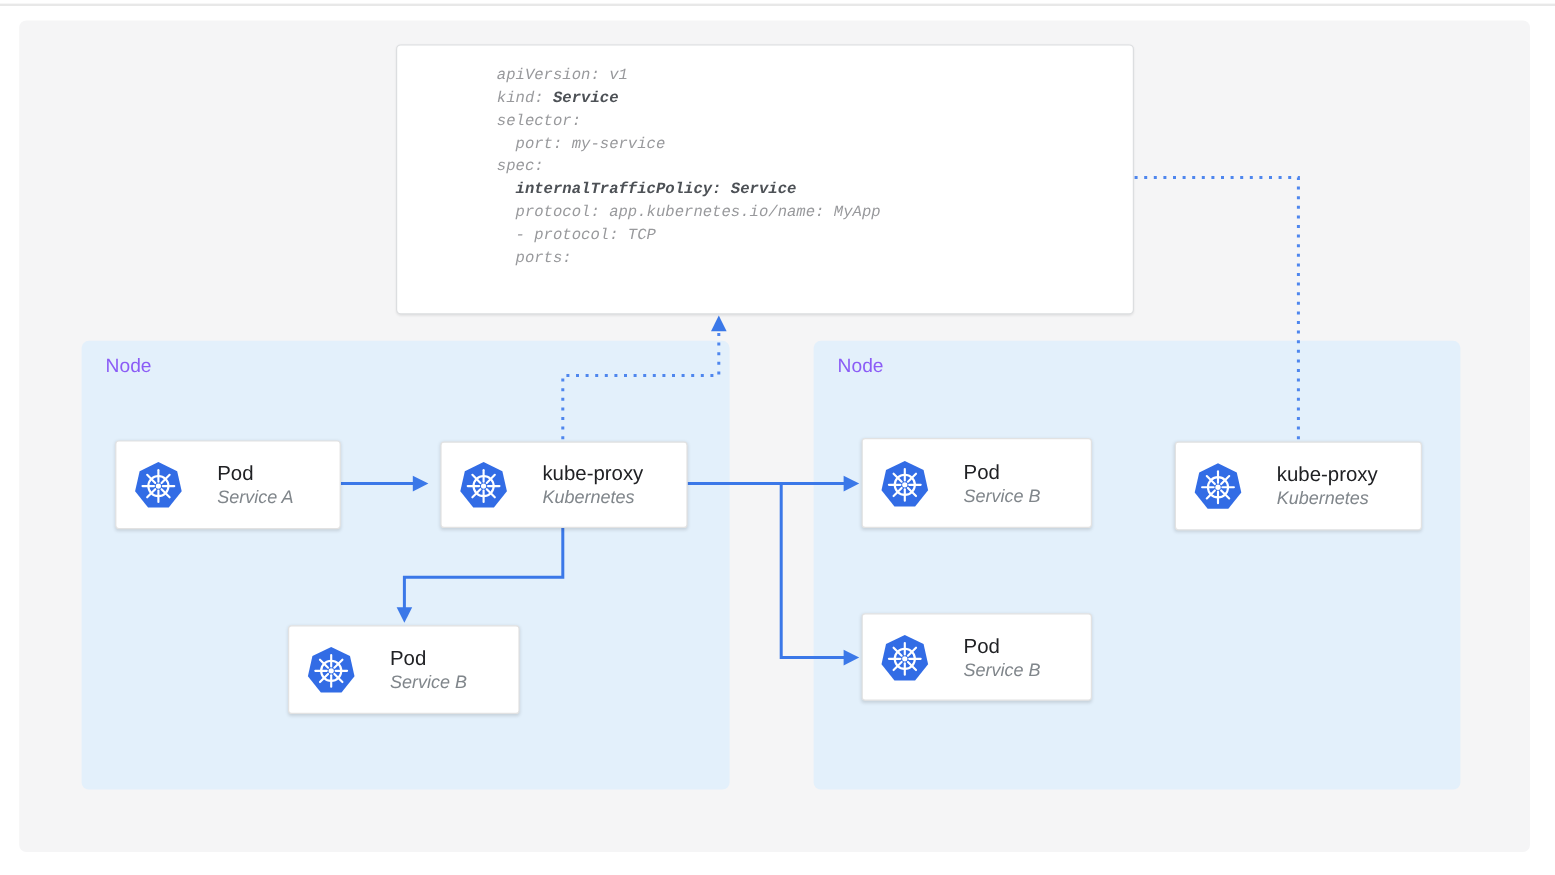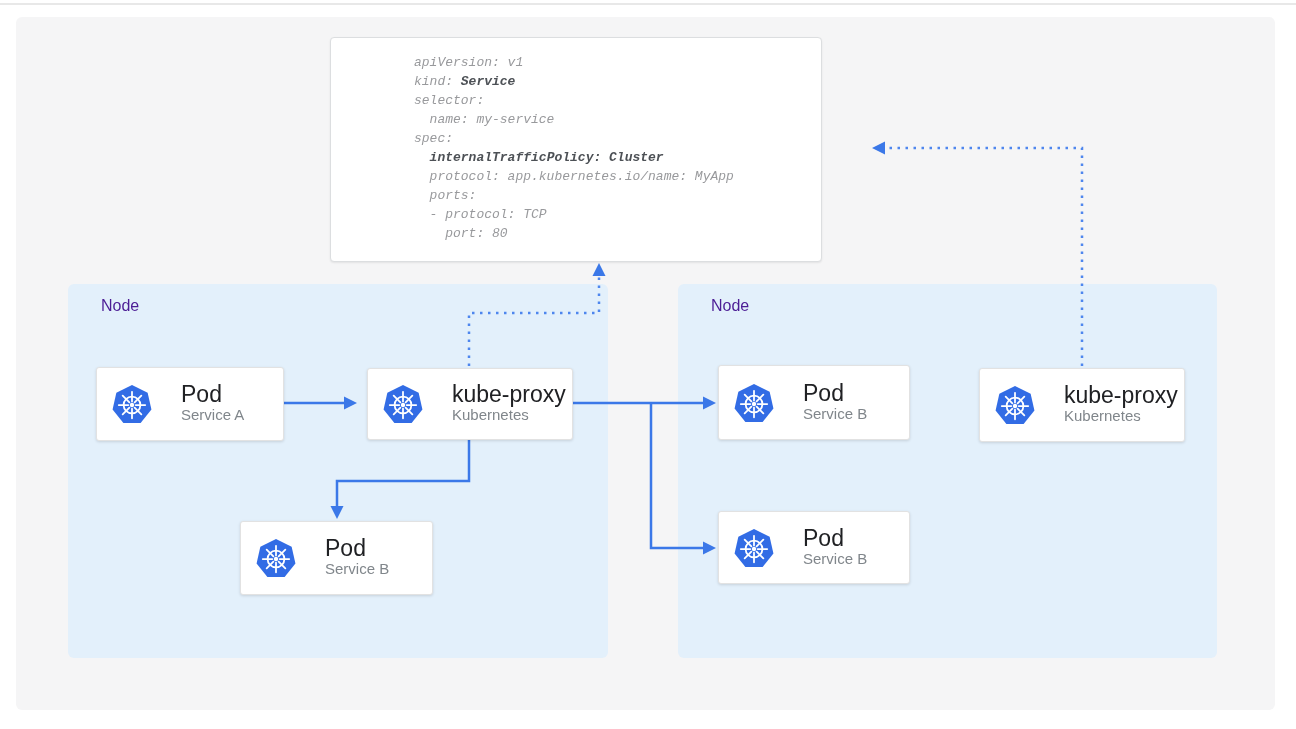--- a/index.html
+++ b/index.html
@@ -5,24 +5,24 @@
   html,body{margin:0;padding:0;background:#ffffff;}
   .page{
     position:relative;width:1296px;height:729px;overflow:hidden;
     font-family:"Liberation Sans",sans-serif;background:#ffffff;
   }
   .top-rule{position:absolute;left:0;top:3px;width:100%;height:2px;background:#e8e8e8;}
   .panel{position:absolute;left:16px;top:17px;width:1259px;height:693px;background:#f5f5f6;border-radius:6px;}
   .node{position:absolute;background:#e3f0fb;border-radius:6px;}
   .node-left{left:68px;top:284px;width:540px;height:374px;}
   .node-right{left:678px;top:284px;width:539px;height:374px;}
-  .node-label{position:absolute;left:20px;top:13px;font-size:16px;color:#4c1d95;margin-left:13px;}
+  .node-label{position:absolute;left:20px;top:13px;font-size:16px;color:#8b5cf6;}
   .connectors{position:absolute;left:0;top:0;width:1296px;height:729px;pointer-events:none;}
   .code-box{
-    position:absolute;left:330px;top:37px;width:492px;height:225px;box-sizing:border-box;
+    position:absolute;left:330px;top:37px;width:615px;height:225px;box-sizing:border-box;
     background:#ffffff;border:1px solid #dcdee0;border-radius:4px;
     box-shadow:0 1px 2px rgba(0,0,0,.08);
     padding:15px 0 0 83px;
   }
   .code-line{
     font-family:"Liberation Mono","DejaVu Sans Mono",monospace;
     font-style:italic;font-size:13px;line-height:19px;
     color:#98999c;white-space:pre;
   }
   .code-line .b{font-weight:bold;color:#4d5156;}
@@ -33,22 +33,22 @@
     padding-left:14px;
   }
   .card-pod-a{left:96px;top:367px;width:188px;height:74px;}
   .card-kubeproxy-left{left:367px;top:368px;width:206px;height:72px;}
   .card-pod-b-lower-left{left:240px;top:521px;width:193px;height:74px;}
   .card-pod-b-top-right{left:718px;top:365px;width:192px;height:75px;}
   .card-kubeproxy-right{left:979px;top:368px;width:206px;height:74px;}
   .card-pod-b-lower-right{left:718px;top:511px;width:192px;height:73px;}
   .k8s-icon{width:42px;height:42px;flex:0 0 42px;}
   .card-text{display:flex;flex-direction:column;gap:2px;margin-left:28px;}
-  .card-title{font-size:23px;color:#202124;line-height:19px;}
-  .card-subtitle{font-size:15px;color:#80868b;line-height:17px;}
+  .card-title{font-size:17px;color:#202124;line-height:19px;}
+  .card-subtitle{font-size:15px;color:#80868b;line-height:17px;font-style:italic;}
   .defs-hidden{position:absolute;width:0;height:0;overflow:hidden;}
 </style>
 </head>
 <body>
 
 <svg class="defs-hidden" xmlns="http://www.w3.org/2000/svg" aria-hidden="true">
   <symbol id="k8s-logo" viewBox="0 0 40 40">
     <polygon fill="#326ce5" points="20,2 34.9,9.2 38.5,25.2 28.2,38.1 11.8,38.1 1.5,25.2 5.1,9.2"></polygon>
     <circle cx="20" cy="21" r="8" fill="none" stroke="#ffffff" stroke-width="1.7"></circle>
     <circle cx="20" cy="21" r="2.1" fill="#ffffff"></circle>
@@ -106,27 +106,26 @@
     <g>
       <path d="M1082 366 V148 H886" stroke="#4e86ee" stroke-width="2.5" fill="none" stroke-dasharray="2.5 5.5"></path>
       <polygon points="872,148 885,141.5 885,154.5" fill="#3b78e8"></polygon>
     </g>
   </svg>
 
   <div class="code-box">
     <div class="code-line"><span>apiVersion: v1</span><span class="b"></span></div>
     <div class="code-line"><span>kind: </span><span class="b">Service</span></div>
     <div class="code-line"><span>selector:</span><span class="b"></span></div>
-    <div class="code-line"><span>  name: my-service</span><span class="b"></span></div>
+    <div class="code-line"><span>  port: my-service</span><span class="b"></span></div>
     <div class="code-line"><span>spec:</span><span class="b"></span></div>
-    <div class="code-line"><span>  </span><span class="b">internalTrafficPolicy: Cluster</span></div>
+    <div class="code-line"><span>  </span><span class="b">internalTrafficPolicy: Service</span></div>
     <div class="code-line"><span>  protocol: app.kubernetes.io/name: MyApp</span><span class="b"></span></div>
+    <div class="code-line"><span>  - protocol: TCP</span><span class="b"></span></div>
     <div class="code-line"><span>  ports:</span><span class="b"></span></div>
-    <div class="code-line"><span>  - protocol: TCP</span><span class="b"></span></div>
-    <div class="code-line"><span>    port: 80</span><span class="b"></span></div>
   </div>
 
   <div class="card card-pod-a">
     <svg class="k8s-icon">
         <use href="#k8s-logo"></use>
       </svg>
     <div class="card-text">
       <span class="card-title">Pod</span>
       <span class="card-subtitle">Service A</span>
     </div>

